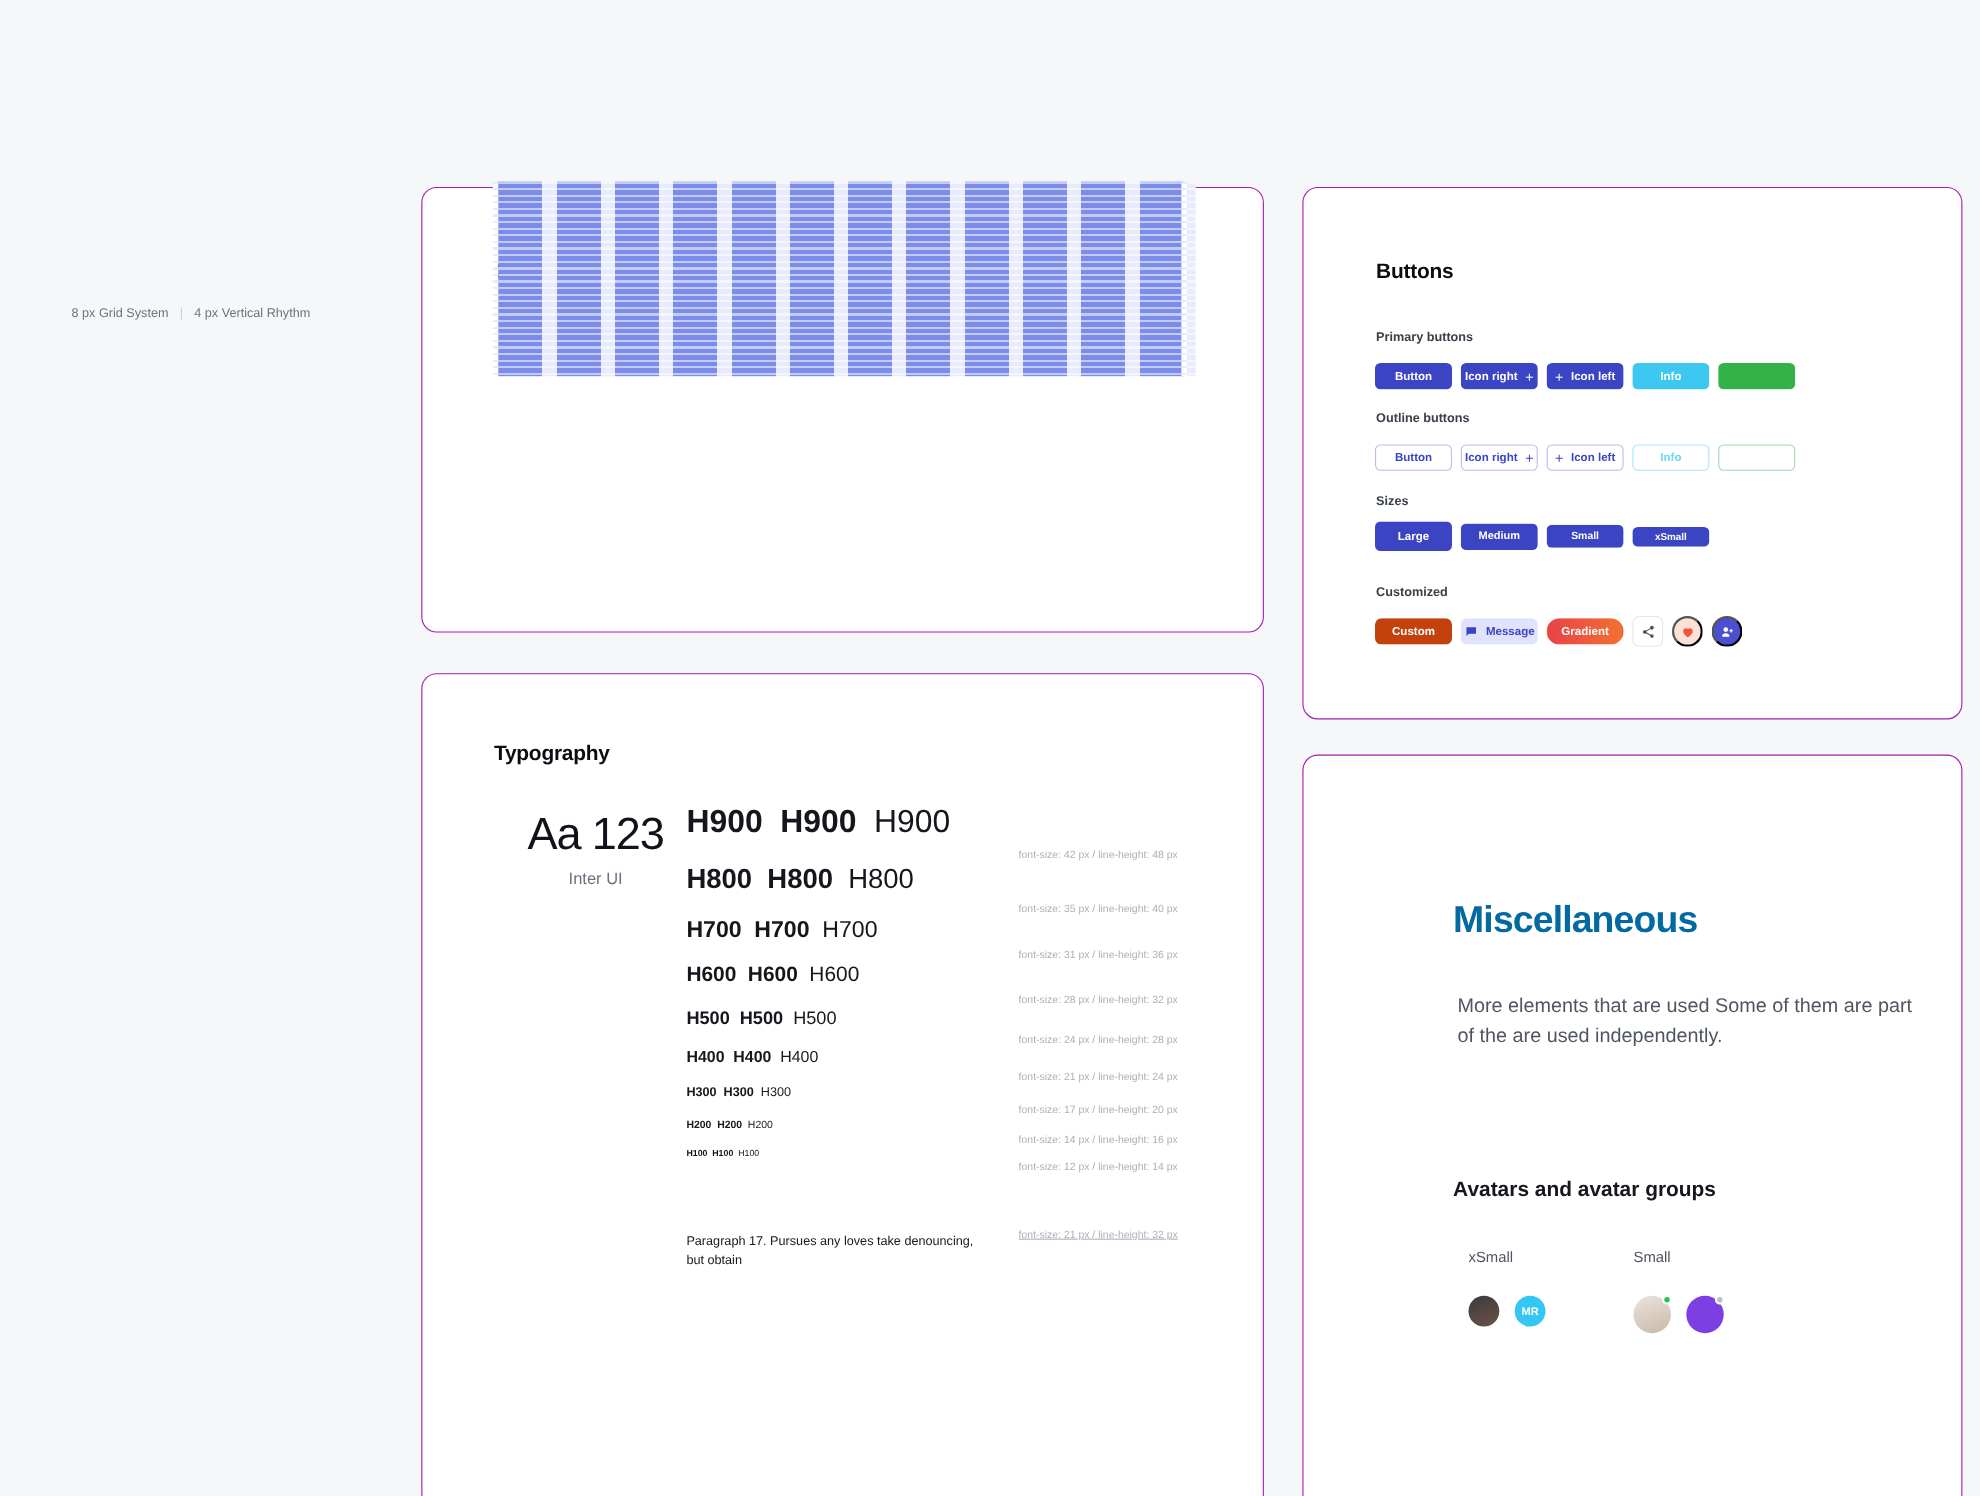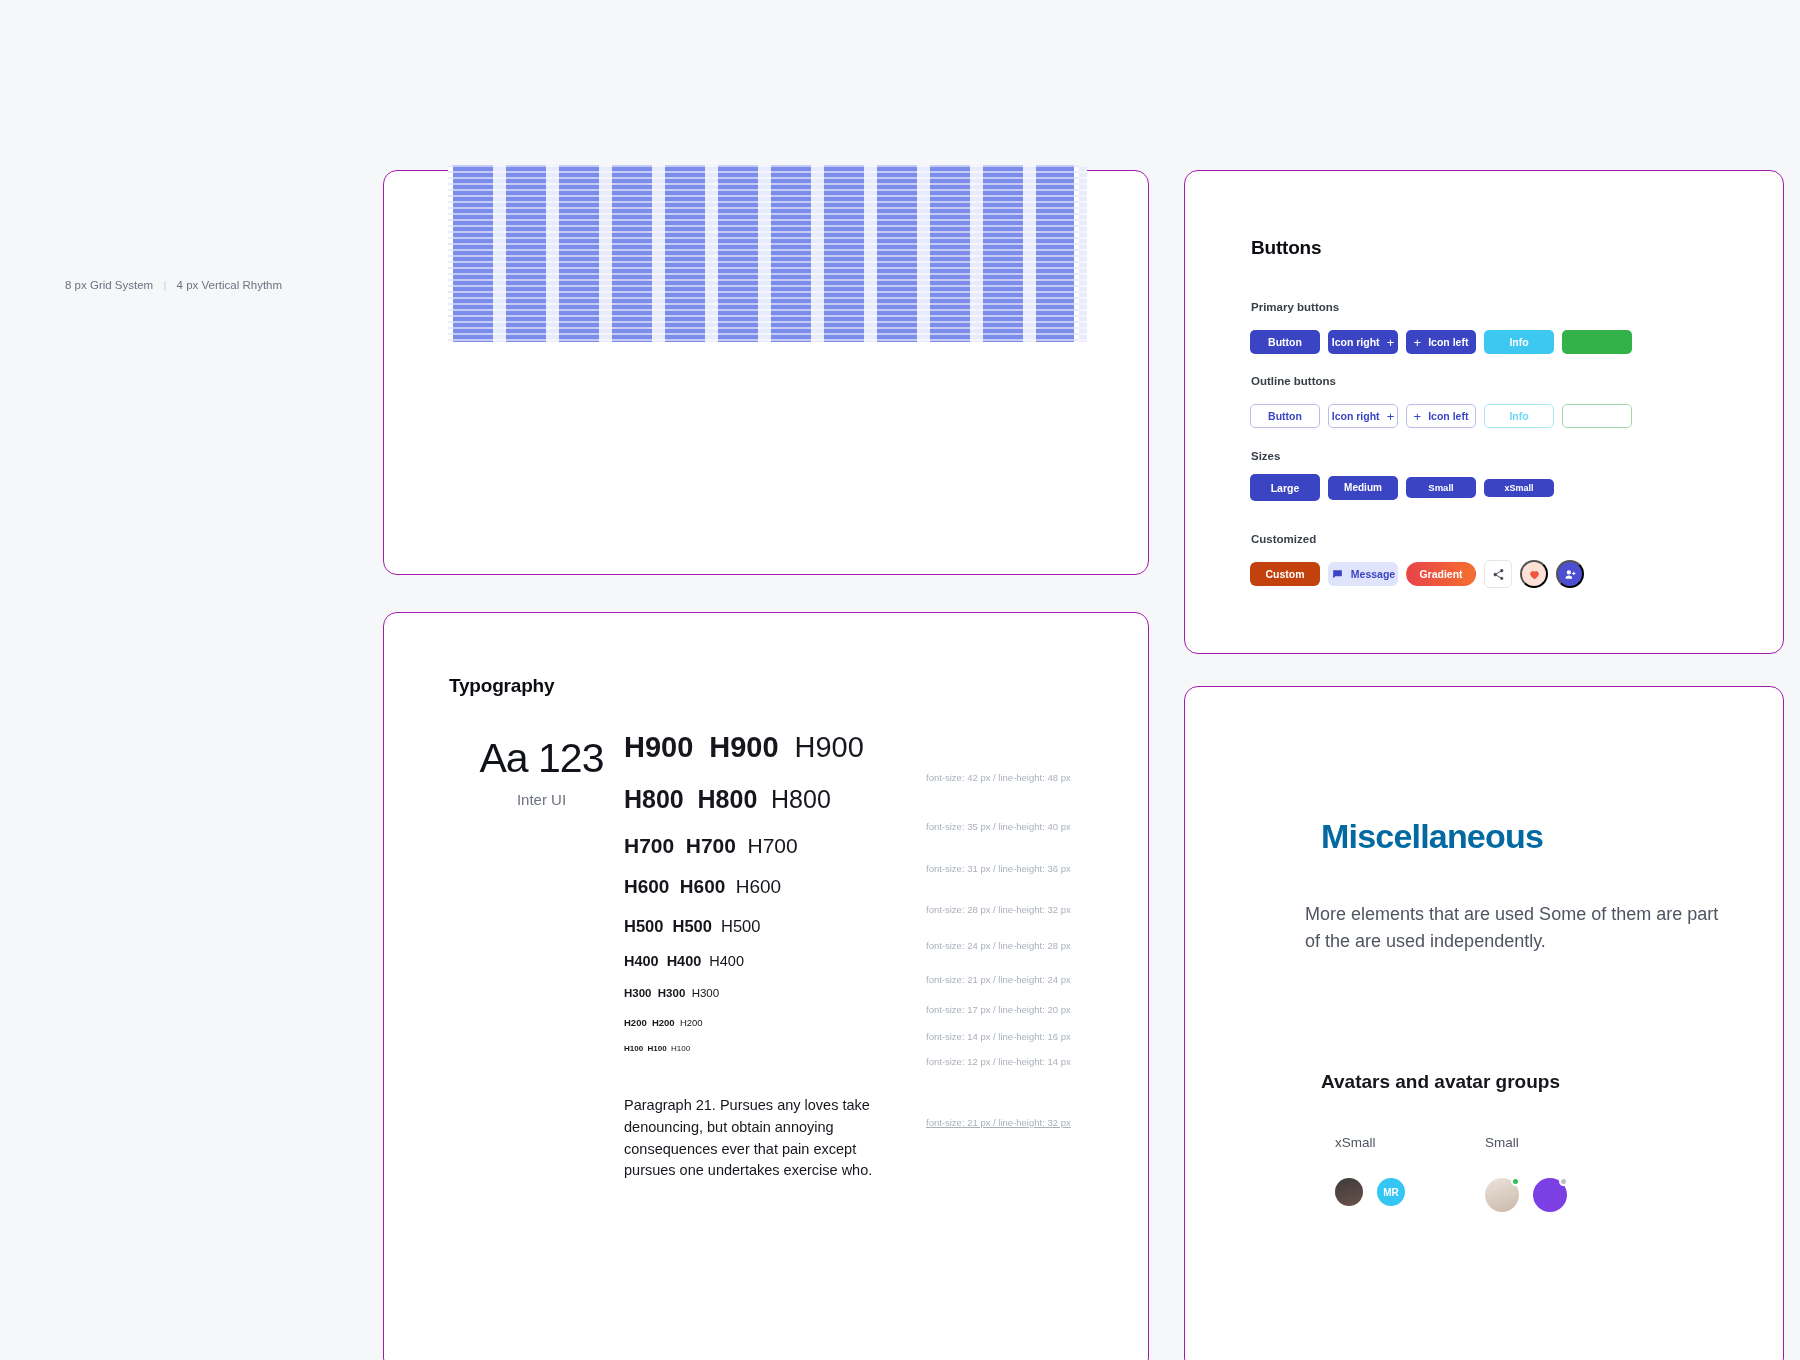--- a/index.html
+++ b/index.html
@@ -128,21 +128,21 @@
   .sz-small  { width: 70px; height: 21px; font-size: 9.5px; }
   .sz-xsmall { width: 70px; height: 18px; font-size: 9px; }
 
   
   #misc-card { left: 1184px; top: 686px; width: 600px; height: 686px; }
   .misc-title {
     position: absolute; left: 136px; top: 130px;
     font-size: 34px; font-weight: bold; color: #0369a1; letter-spacing: -0.8px;
   }
   .misc-desc {
-    position: absolute; left: 120px; top: 214px;
+    position: absolute; left: 140px; top: 214px;
     font-size: 18px; line-height: 1.52; color: #4f5561; width: 420px;
   }
   .misc-sub {
     position: absolute; left: 136px; top: 384px;
     font-size: 19px; font-weight: bold; color: #15171d;
   }
   .avatar-col { position: absolute; }
   .avatar-col-label { font-size: 13.5px; color: #4f5561; text-align: left; }
   .avatar-row { display: flex; gap: 14px; margin-top: 28px; }
   .avatar { position: relative; border-radius: 50%; overflow: visible; }
@@ -256,22 +256,24 @@
           <div class="samples">
             <span class="w-bold" style="font-size: 8px; margin-right: 4.4px;">H100</span>
             <span class="w-med" style="font-size: 8px; margin-right: 4.4px;">H100</span>
             <span class="w-reg" style="font-size: 8px; margin-right: 4.4px;">H100</span>
           </div>
           <div class="type-spec">font-size: 12 px / line-height: 14 px</div>
         </div>
       </div>
     <div class="para-block" id="para-block" style="top: 482px;">
         <div style="position: relative; margin-bottom: 26px;">
-          <div class="para-text" style="font-size: 14.5px; line-height: 21.75px;">Paragraph 21. Pursues any loves take denouncing, but obtain annoying consequences ever that pain except pursues one undertakes exercise who.</div>
           <div class="para-spec" style="top: 21.75px;">font-size: 21 px / line-height: 32 px</div>
+        </div>
+        <div style="position: relative; margin-bottom: 26px;">
+          <div class="para-text" style="font-size: 11.5px; line-height: 17.25px;">Paragraph 17. Pursues any loves take denouncing, but obtain</div>
         </div>
       </div>
   </div>
 
   <div class="card" id="buttons-card">
     <div class="card-title">Buttons</div>
     <div class="section-label" style="top:130px;">Primary buttons</div>
     <div class="section-label" style="top:204px;">Outline buttons</div>
     <div class="section-label" style="top:279px;">Sizes</div>
     <div class="section-label" style="top:362px;">Customized</div>

